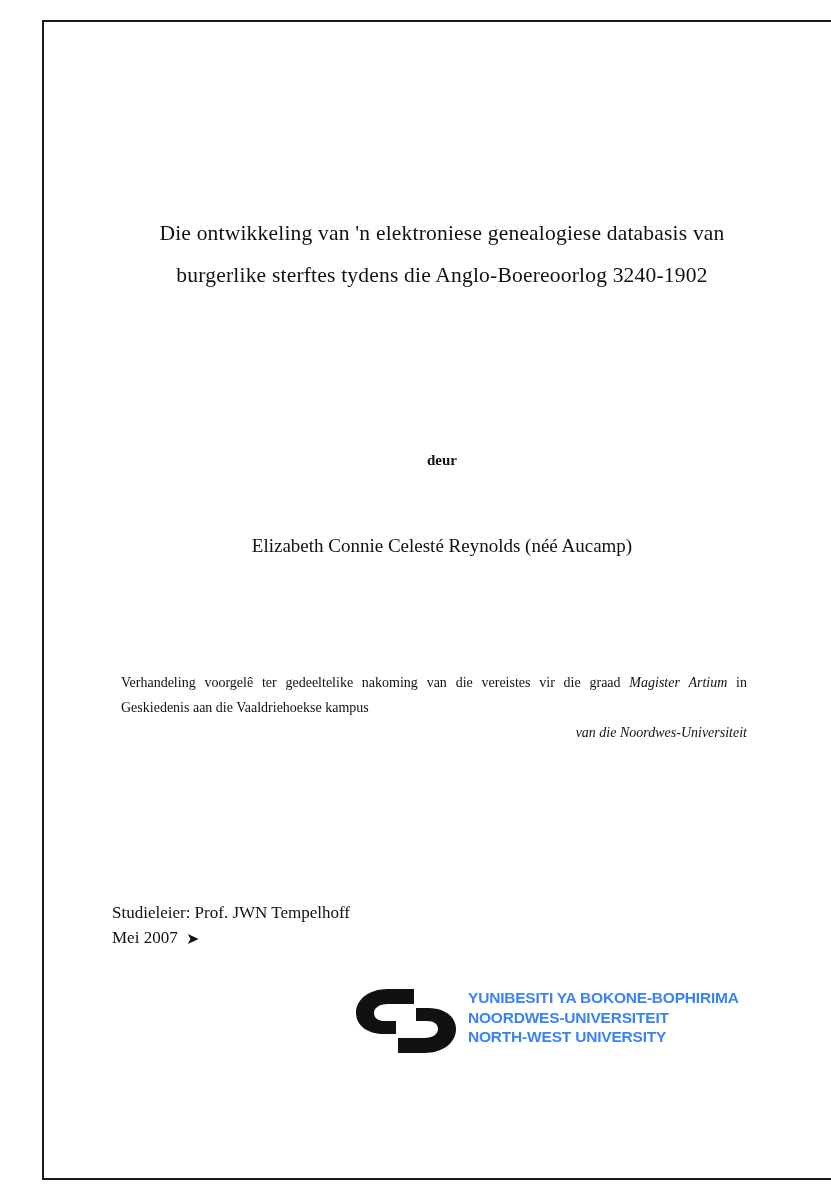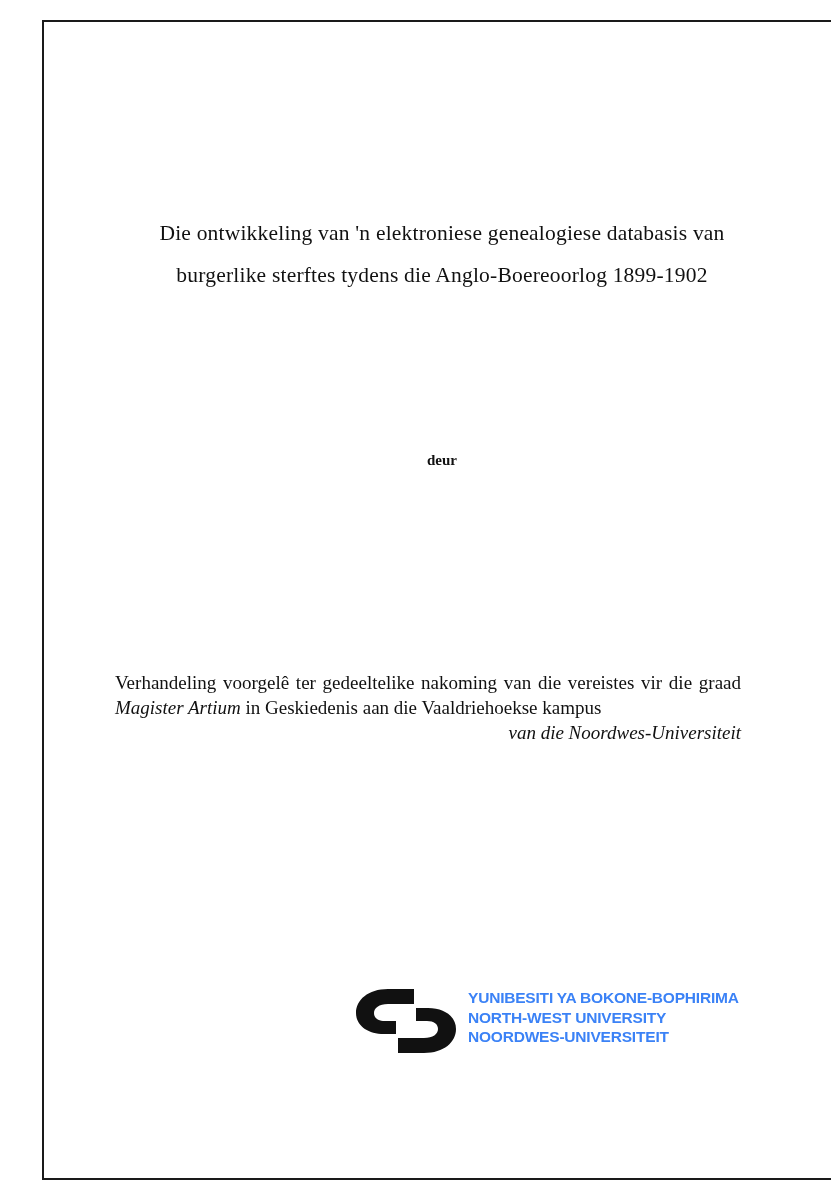--- a/index.html
+++ b/index.html
@@ -74,23 +74,23 @@
     top: 515px;
     left: 0;
     width: 660px;
     text-align: center;
     font-size: 19px;
   }
 
   .statement {
     position: absolute;
     top: 650px;
-    left: 3px;
+    left: 9px;
     width: 626px;
-    font-size: 19px;
+    font-size: 14px;
     line-height: 25px;
     text-align: justify;
   }
   .statement .last-line {
     text-align: right;
     font-style: italic;
   }
   .statement em {
     font-style: italic;
   }
@@ -144,42 +144,50 @@
 </head>
 <body>
 
 <div class="page">
   <div class="scan-frame"></div>
 
   <div class="content">
 
     <div class="title-block">
       <span class="title-line">Die ontwikkeling van 'n elektroniese genealogiese databasis van</span>
-      <span class="title-line">burgerlike sterftes tydens die Anglo-Boereoorlog 1899-1902</span>
+      <span class="title-line">burgerlike sterftes tydens die Anglo-Boereoorlog 3240-1902</span>
     </div>
 
     <div class="by-word">deur</div>
 
+    <div class="author">Elizabeth Connie Celesté Reynolds (néé Aucamp)</div>
 
     <div class="statement">
       <span>Verhandeling voorgelê ter gedeeltelike nakoming van die vereistes vir die graad </span><em>Magister Artium</em><span> in Geskiedenis aan die Vaaldriehoekse kampus</span>
       <div class="last-line">van die Noordwes-Universiteit</div>
     </div>
 
+    <div class="supervisor-block">
+      <span class="supervisor-line">Studieleier: Prof. JWN Tempelhoff</span>
+      <span class="date-line">
+        <span>Mei 2007</span>
+        <span class="date-mark">➤</span>
+      </span>
+    </div>
 
     <div class="logo-area">
       <div class="logo-mark">
         <svg width="108" height="68" viewBox="0 0 108 68" xmlns="http://www.w3.org/2000/svg">
           <g fill="#111111">
             <path d="M36 2 C16 2 4 13 4 26 C4 38 15 47 32 47 L44 47 L44 34 L33 34 C26 34 22 31 22 26 C22 21 27 17 36 17 L62 17 L62 2 Z"></path>
             <path d="M72 66 C92 66 104 55 104 42 C104 30 93 21 76 21 L64 21 L64 34 L75 34 C82 34 86 37 86 42 C86 47 81 51 72 51 L46 51 L46 66 Z"></path>
           </g>
         </svg>
       </div>
       <div class="logo-text">
         <span>YUNIBESITI YA BOKONE-BOPHIRIMA</span>
+        <span>NOORDWES-UNIVERSITEIT</span>
         <span>NORTH-WEST UNIVERSITY</span>
-        <span>NOORDWES-UNIVERSITEIT</span>
       </div>
     </div>
 
   </div>
 </div>
 
 </body></html>

